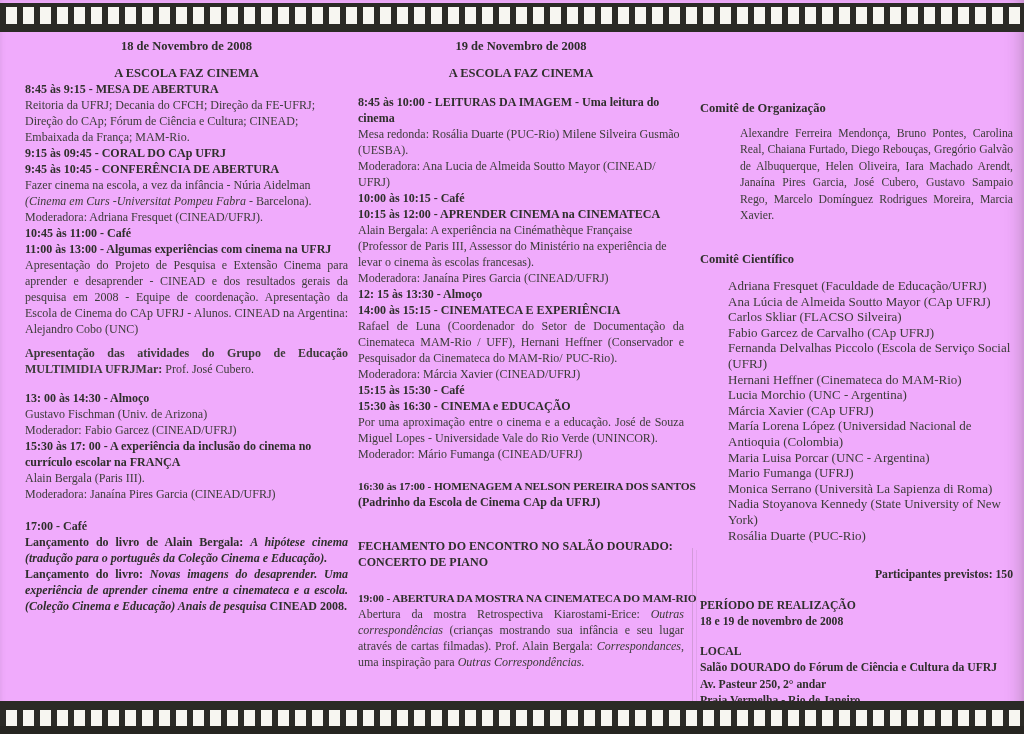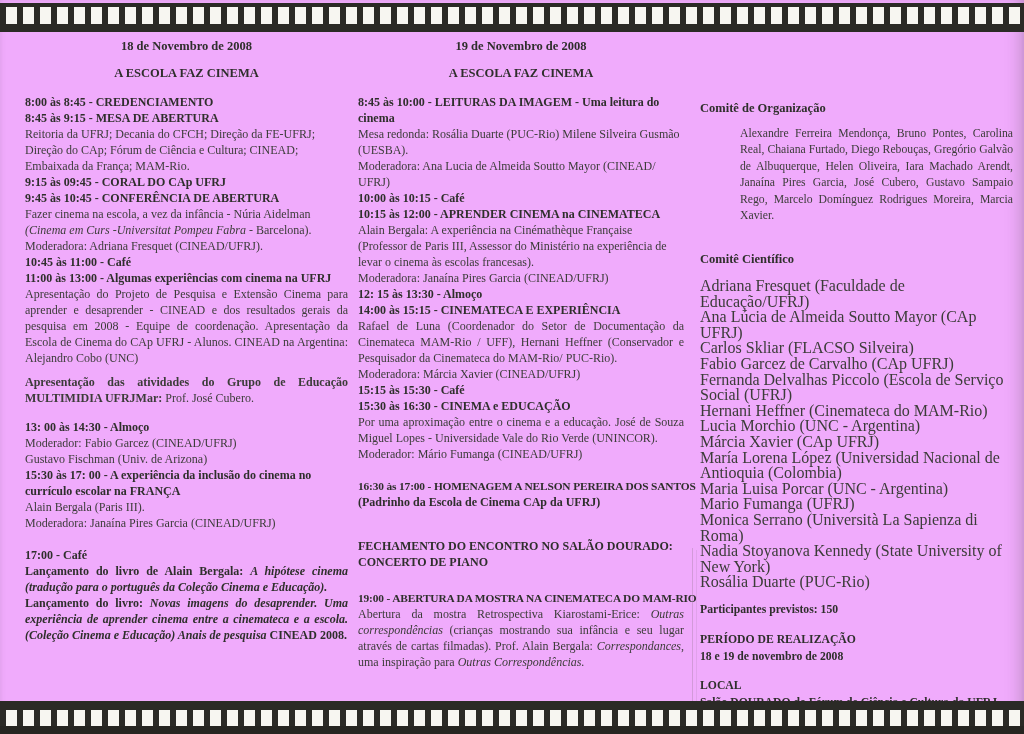--- a/index.html
+++ b/index.html
@@ -30,54 +30,53 @@
   .col-right{left:700px;width:313px;top:95px;font-size:11.7px;line-height:16.5px;}
   p{margin:0;}
   .hd{font-weight:bold;color:#2f2f2c;}
   .hd2{font-weight:bold;color:#2f2f2c;font-size:12.5px;}
   .c{text-align:center;}
   .j{text-align:justify;}
   .i{font-style:italic;text-align:center;}
   .b{font-weight:bold;}
   .nw{white-space:nowrap;letter-spacing:-.15px;font-size:11.4px;}
   .mt5{margin-top:5px;}.mt8{margin-top:8px;}.mt9{margin-top:9px;margin-left:40px;}
-  .mt11{margin-top:11px;}.mt12{margin-top:12px;}.mt13{margin-top:13px;}
+  .mt11{margin-top:11px;}.mt12{margin-top:24px;text-align:right;}.mt13{margin-top:13px;}
   .mt14{margin-top:14px;}.mt15{margin-top:15px;}.mt16{margin-top:16px;}
   .mt20{margin-top:20px;}.mt26{margin-top:26px;}.mt28{margin-top:28px;}
-  .sci{font-size:16px;line-height:15.6px;}
+  .sci{font-size:13px;line-height:15.6px;margin-left:28px;}
   .org{line-height:16.5px;}
 </style>
 </head>
 <body>
 
 <div class="page">
 
   <div class="filmstrip fs-top">
     <div class="fs-line"></div>
     <div class="fs-holes"></div>
     <div class="fs-band"></div>
   </div>
 
   <section class="col col-left">
     <p class="hd2 c mt5">18 de Novembro de 2008</p>
     <p class="hd2 c mt11">A ESCOLA FAZ CINEMA</p>
-    <p class="hd mt13">8:00 às 8:45 - CREDENCIAMENTO</p>
     <p class="hd">8:45 às 9:15 - MESA DE ABERTURA</p>
     <p>Reitoria da UFRJ; Decania do CFCH; Direção da FE-UFRJ; Direção do CAp; Fórum de Ciência e Cultura; CINEAD; Embaixada da França; MAM-Rio.</p>
     <p class="hd">9:15 às 09:45 - CORAL DO CAp UFRJ</p>
     <p class="hd">9:45 às 10:45 - CONFERÊNCIA DE ABERTURA</p>
     <p><span>Fazer cinema na escola, a vez da infância - Núria Aidelman </span><span class="i">(Cinema em Curs -Universitat Pompeu Fabra</span><span> - Barcelona).</span></p>
     <p>Moderadora: Adriana Fresquet (CINEAD/UFRJ).</p>
     <p class="hd">10:45 às 11:00 - Café</p>
     <p class="hd">11:00 às 13:00 - Algumas experiências com cinema na UFRJ</p>
     <p class="j">Apresentação do Projeto de Pesquisa e Extensão Cinema para aprender e desaprender - CINEAD e dos resultados gerais da pesquisa em 2008 - Equipe de coordenação. Apresentação da Escola de Cinema do CAp UFRJ - Alunos. CINEAD na Argentina: Alejandro Cobo (UNC)</p>
     <p class="j mt8"><span class="b">Apresentação das atividades do Grupo de Educação MULTIMIDIA UFRJMar:</span><span> Prof. José Cubero.</span></p>
     <p class="hd mt13">13: 00 às 14:30 - Almoço</p>
+    <p>Gustavo Fischman (Univ. de Arizona)</p>
     <p>Moderador: Fabio Garcez (CINEAD/UFRJ)</p>
-    <p>Gustavo Fischman (Univ. de Arizona)</p>
     <p class="hd">15:30 às 17: 00 - A experiência da inclusão do cinema no currículo escolar na FRANÇA</p>
     <p>Alain Bergala (Paris III).</p>
     <p>Moderadora: Janaína Pires Garcia (CINEAD/UFRJ)</p>
     <p class="hd mt16">17:00 - Café</p>
     <p class="hd j"><span>Lançamento do livro de Alain Bergala: </span><span class="i">A hipótese cinema (tradução para o português da Coleção Cinema e Educação).</span></p>
     <p class="hd j"><span>Lançamento do livro: </span><span class="i">Novas imagens do desaprender. Uma experiência de aprender cinema entre a cinemateca e a escola. (Coleção Cinema e Educação) Anais de pesquisa </span><span>CINEAD 2008.</span></p>
   </section>
 
   <section class="col col-mid">
     <p class="hd2 c mt5">19 de Novembro de 2008</p>

